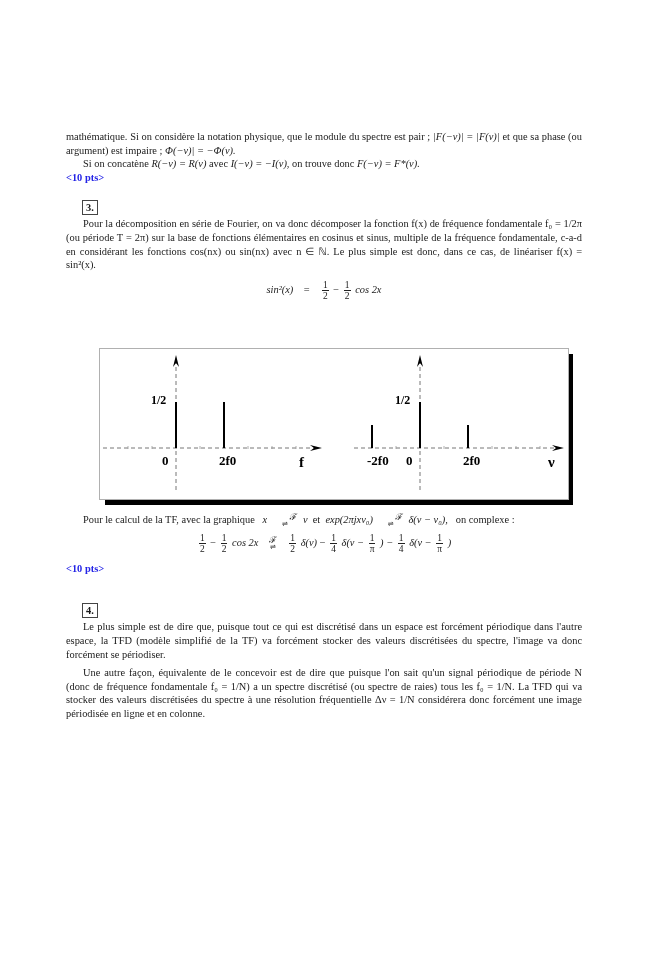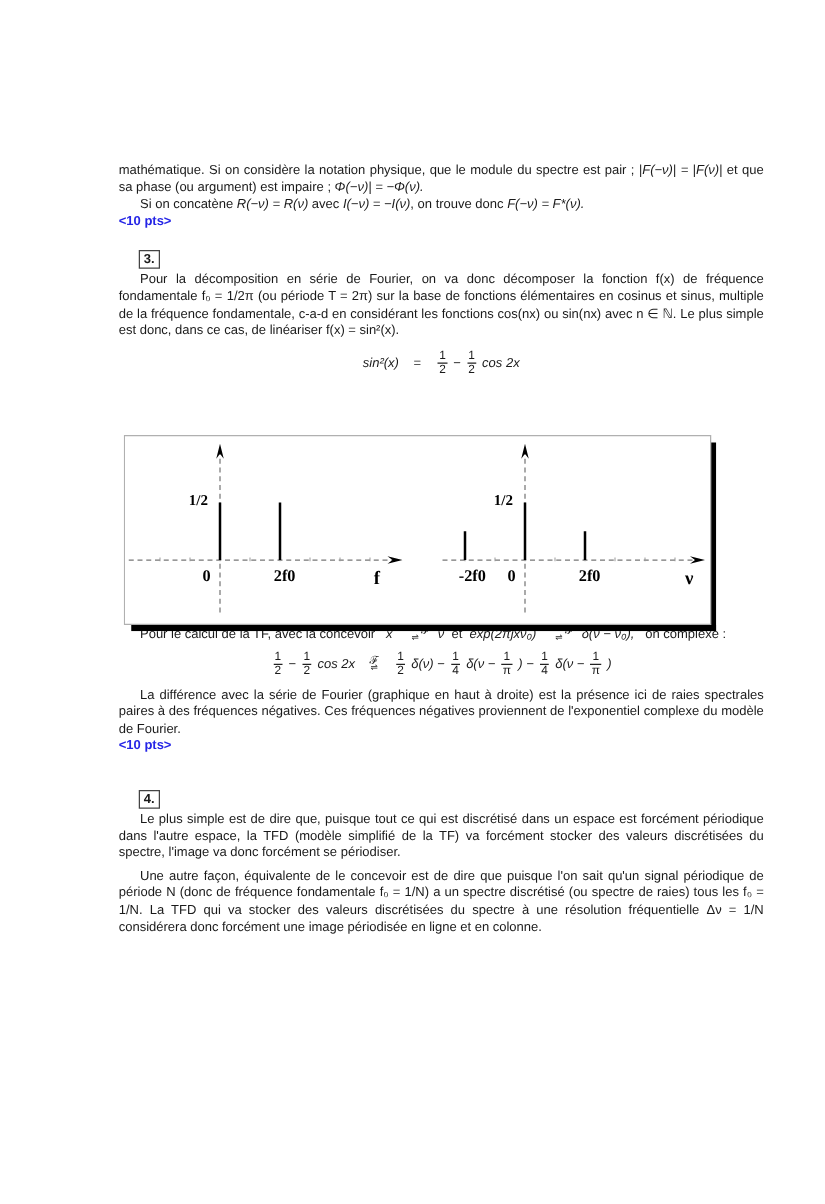--- a/index.html
+++ b/index.html
@@ -1,25 +1,25 @@
 <!DOCTYPE html>
 <html><head>
   <meta charset="utf-8">
   <style>
     html, body { margin: 0; padding: 0; background: #ffffff; }
     body { width: 660px; height: 963px; position: relative; overflow: hidden;
            font-family: "DejaVu Serif", "Liberation Serif", serif; color: #1a1a1a; }
-    .page { position: absolute; left: 95px; top: 130px; width: 516px; font-size: 10.4px; line-height: 13.6px;
-            font-family: Liberation Sans, sans-serif; }
+    .page { position: absolute; left: 66px; top: 130px; width: 516px; font-size: 10.4px; line-height: 13.6px;
+            font-family: Liberation Serif, serif; }
     p { margin: 0; text-align: justify; }
     .ind { text-indent: 17px; }
     i, .m { font-style: italic; }
     .pts { color: #2424e6; font-weight: bold; margin: 0; }
     .qbox { display: inline-block; border: 1px solid #444; padding: 0 3px; font-weight: bold; margin-left: 16px; line-height: 13px; }
-    .eq { text-align: center; margin: 8px 0 8px 0; }
+    .eq { text-align: center; margin: 8px 0 20px 0; }
     .frac { display: inline-block; vertical-align: middle; text-align: center; font-size: 9.5px; line-height: 10px; margin: 0 2px; }
     .frac .n { display: block; border-bottom: 0.8px solid #222; padding: 0 1px; }
     .frac .d { display: block; padding: 0 1px; }
     .nota { color: #3636f2; }
     .rel { display: inline-block; text-align: center; vertical-align: middle; font-size: 7px; line-height: 6px; margin: 0 3px; }
     .rel .sym { display: block; font-size: 9px; line-height: 7px; font-style: normal; }
     .figure { position: absolute; left: 99px; top: 348px; width: 474px; height: 157px; }
     .figure svg { position: absolute; left: 0; top: 0; }
   </style>
 </head>
@@ -53,21 +53,21 @@
     <span class="frac"><span class="n">1</span><span class="d">2</span></span>
     <span>−</span>
     <span class="frac"><span class="n">1</span><span class="d">2</span></span>
     <i>cos 2x</i>
   </div>
 
 
   <div style="height:192px"></div>
 
   <p class="ind" style="text-align:left">
-    <span>Pour le calcul de la TF, avec la concevoir</span>&nbsp;&nbsp;
+    <span>Pour le calcul de la TF, avec la graphique</span>&nbsp;&nbsp;
     <i>x</i>
     <span class="rel"><span class="sym m">ℱ</span>⇌</span>
     <i>ν</i>&nbsp;
     <span>et</span>&nbsp;
     <i>exp(2πjxν₀)</i>
     <span class="rel"><span class="sym m">ℱ</span>⇌</span>
     <i>δ(ν − ν₀),</i>&nbsp;&nbsp;
     <span>on complexe :</span>
   </p>
 
@@ -83,21 +83,20 @@
     <span class="frac"><span class="n">1</span><span class="d">4</span></span>
     <i>δ(ν −</i>
     <span class="frac"><span class="n">1</span><span class="d">π</span></span>
     <i>) −</i>
     <span class="frac"><span class="n">1</span><span class="d">4</span></span>
     <i>δ(ν −</i>
     <span class="frac"><span class="n">1</span><span class="d">π</span></span>
     <i>)</i>
   </div>
 
-  <p class="ind">La différence avec la série de Fourier (graphique en haut à droite) est la présence ici de raies spectrales paires à des fréquences négatives. Ces fréquences négatives proviennent de l'exponentiel complexe du modèle de Fourier.</p>
   <p class="pts">&lt;10 pts&gt;</p>
   <div style="height:10px"></div>
 
   <div style="height:18px"></div>
   <div><span class="qbox">4.</span></div>
   <div style="height:2px"></div>
   <p class="ind">Le plus simple est de dire que, puisque tout ce qui est discrétisé dans un espace est forcément périodique dans l'autre espace, la TFD (modèle simplifié de la TF) va forcément stocker des valeurs discrétisées du spectre, l'image va donc forcément se périodiser.</p>
   <div style="height:5px"></div>
   <p class="ind">Une autre façon, équivalente de le concevoir est de dire que puisque l'on sait qu'un signal périodique de période N (donc de fréquence fondamentale f₀ = 1/N) a un spectre discrétisé (ou spectre de raies) tous les f₀ = 1/N. La TFD qui va stocker des valeurs discrétisées du spectre à une résolution fréquentielle Δν = 1/N considérera donc forcément une image périodisée en ligne et en colonne.</p>
 </div>

